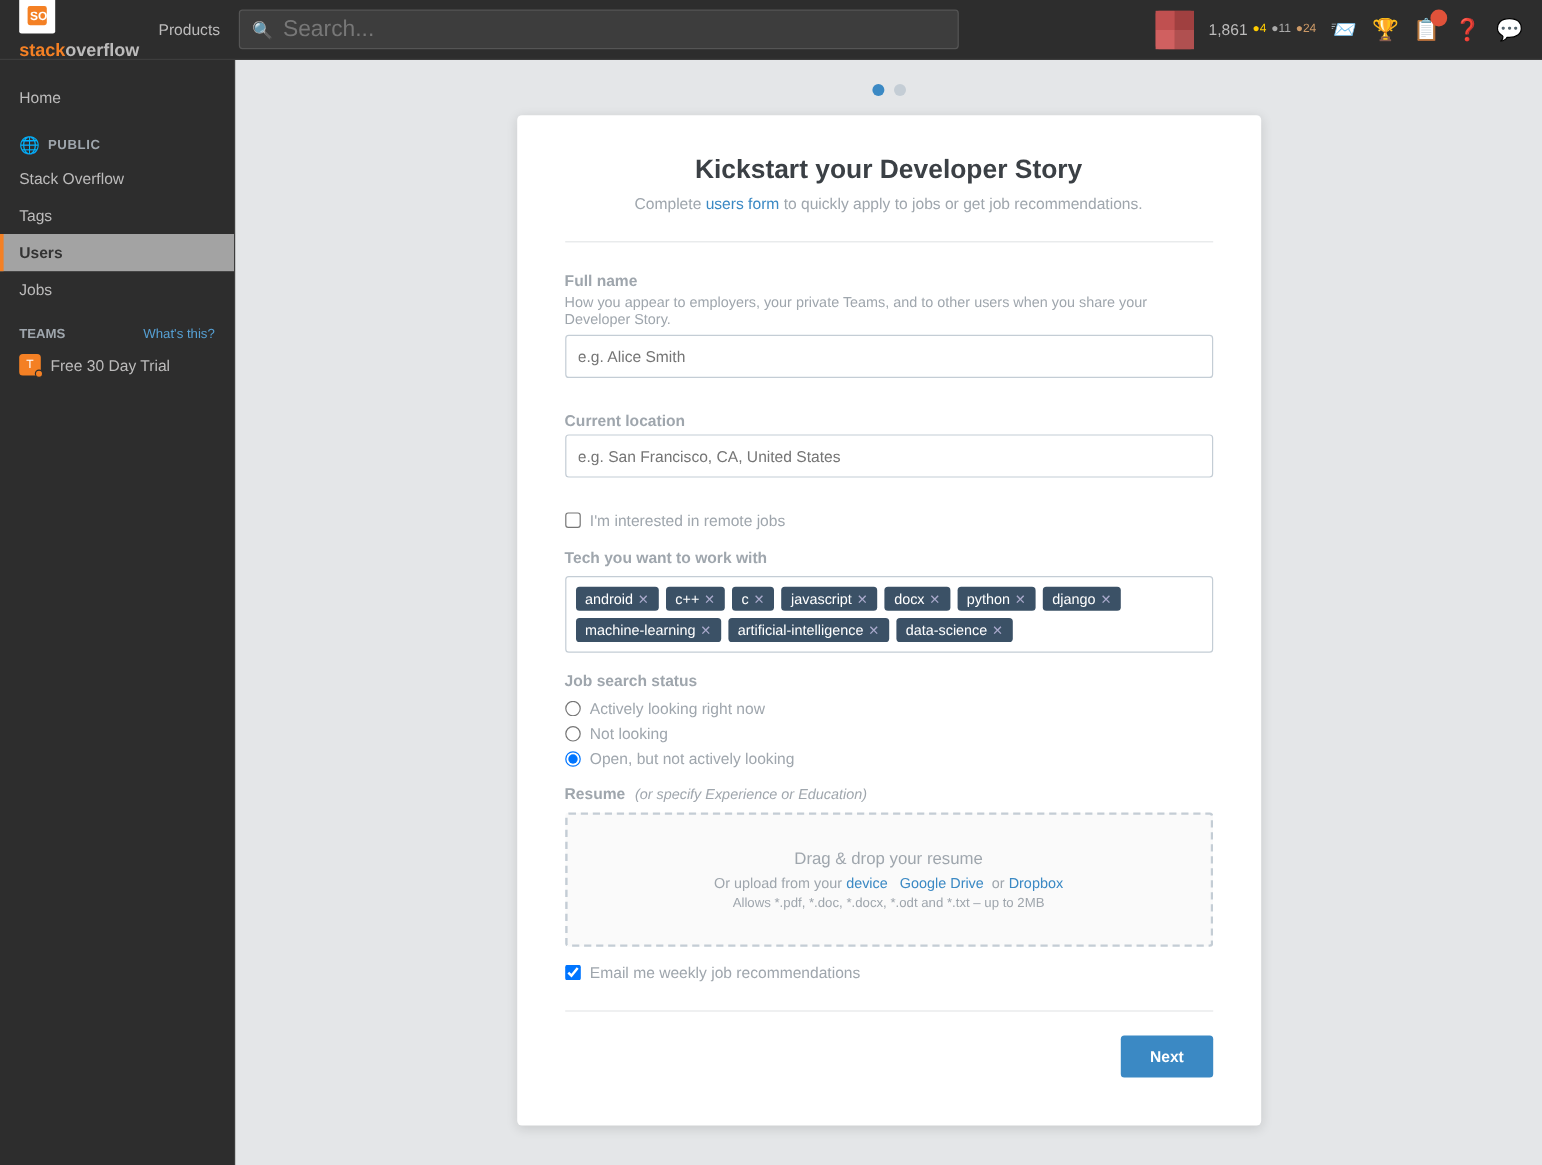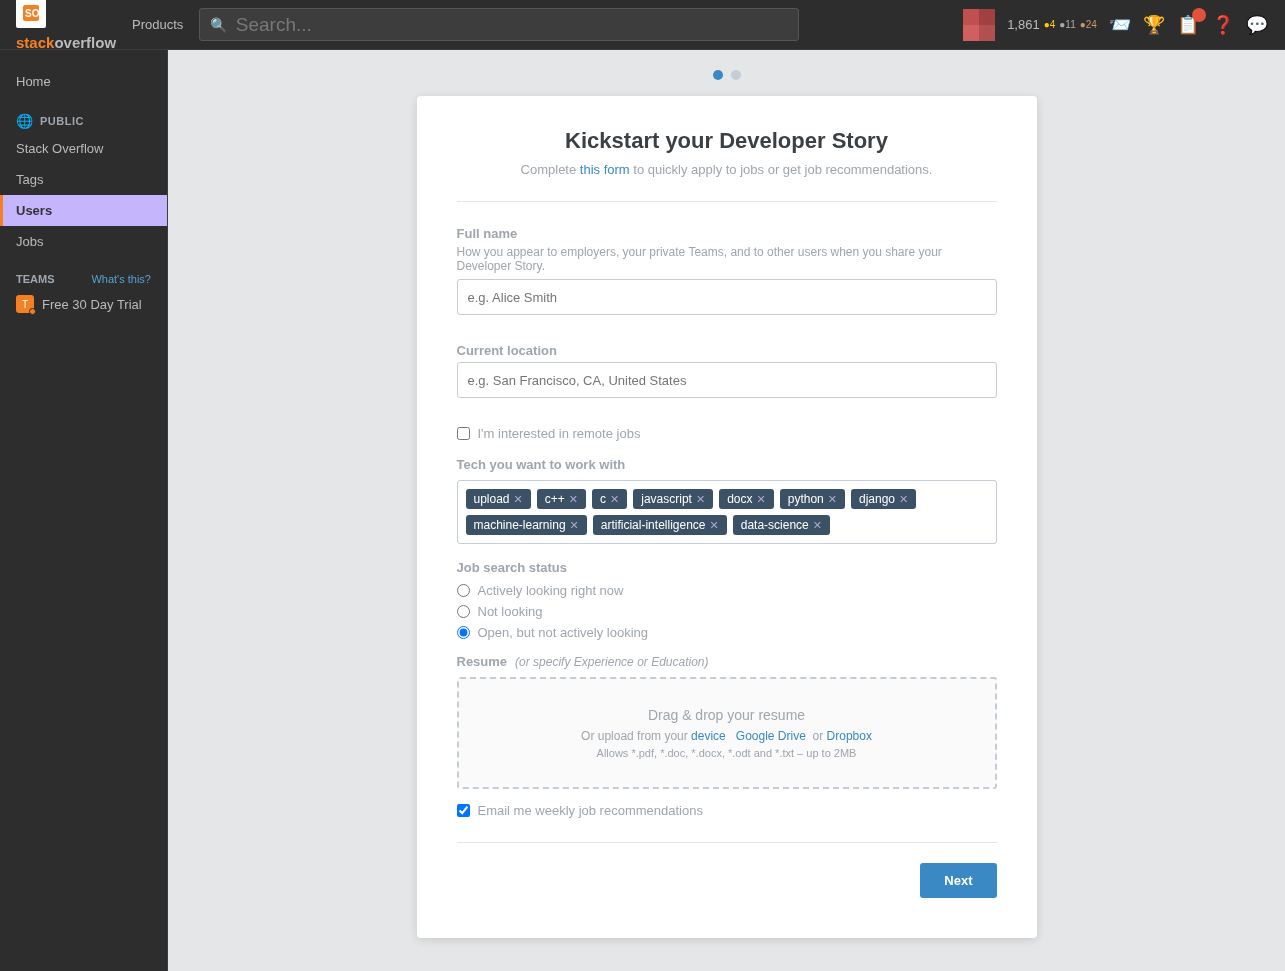--- a/index.html
+++ b/index.html
@@ -107,34 +107,34 @@
 
     
     .page-wrap {
       margin-top: 50px;
       display: flex;
       min-height: calc(100vh - 50px);
     }
 
     
     .sidebar {
-      width: 168px;
+      width: 196px;
       background: #2d2d2d;
       flex-shrink: 0;
       padding: 16px 0;
       border-right: 1px solid #3d3d3d;
     }
     .sidebar-item {
       padding: 8px 16px;
       color: #bcbbbb;
       cursor: pointer;
       font-size: 13px;
     }
     .sidebar-item.active {
-      background: #c4b5fd;
+      background: #a3a3a3;
       color: #333;
       border-left: 3px solid #f48024;
       padding-left: 13px;
       font-weight: bold;
     }
     .sidebar-section-label {
       padding: 16px 16px 4px;
       color: #9fa6ad;
       font-size: 11px;
       font-weight: bold;
@@ -438,21 +438,21 @@
   <main class="main-content">
 
     <div class="dots-row">
       <div class="dot dot-active"></div>
       <div class="dot dot-inactive"></div>
     </div>
 
     <div class="form-card">
       <h1 class="form-title">Kickstart your Developer Story</h1>
       <p class="form-subtitle">
-        <span>Complete </span><a href="#">this form</a><span> to quickly apply to jobs or get job recommendations.</span>
+        <span>Complete </span><a href="#">users form</a><span> to quickly apply to jobs or get job recommendations.</span>
       </p>
       <hr class="form-divider">
 
       <div class="field-group">
         <div class="field-label">Full name</div>
         <div class="field-help">How you appear to employers, your private Teams, and to other users when you share your Developer Story.</div>
         <input type="text" class="text-input" placeholder="e.g. Alice Smith" style="">
       </div>
 
       <div class="field-group">
@@ -462,21 +462,21 @@
 
       <div class="checkbox-row">
         <input type="checkbox" id="remote-cb" style="">
         <label for="remote-cb">I'm interested in remote jobs</label>
       </div>
 
       <div class="field-group">
         <div class="tags-label">Tech you want to work with</div>
         <div class="tags-container" id="tags-container">
             <div class="tag-chip">
-              <span>upload</span>
+              <span>android</span>
               <span class="tag-x">✕</span>
             </div>
             <div class="tag-chip">
               <span>c++</span>
               <span class="tag-x">✕</span>
             </div>
             <div class="tag-chip">
               <span>c</span>
               <span class="tag-x">✕</span>
             </div>

